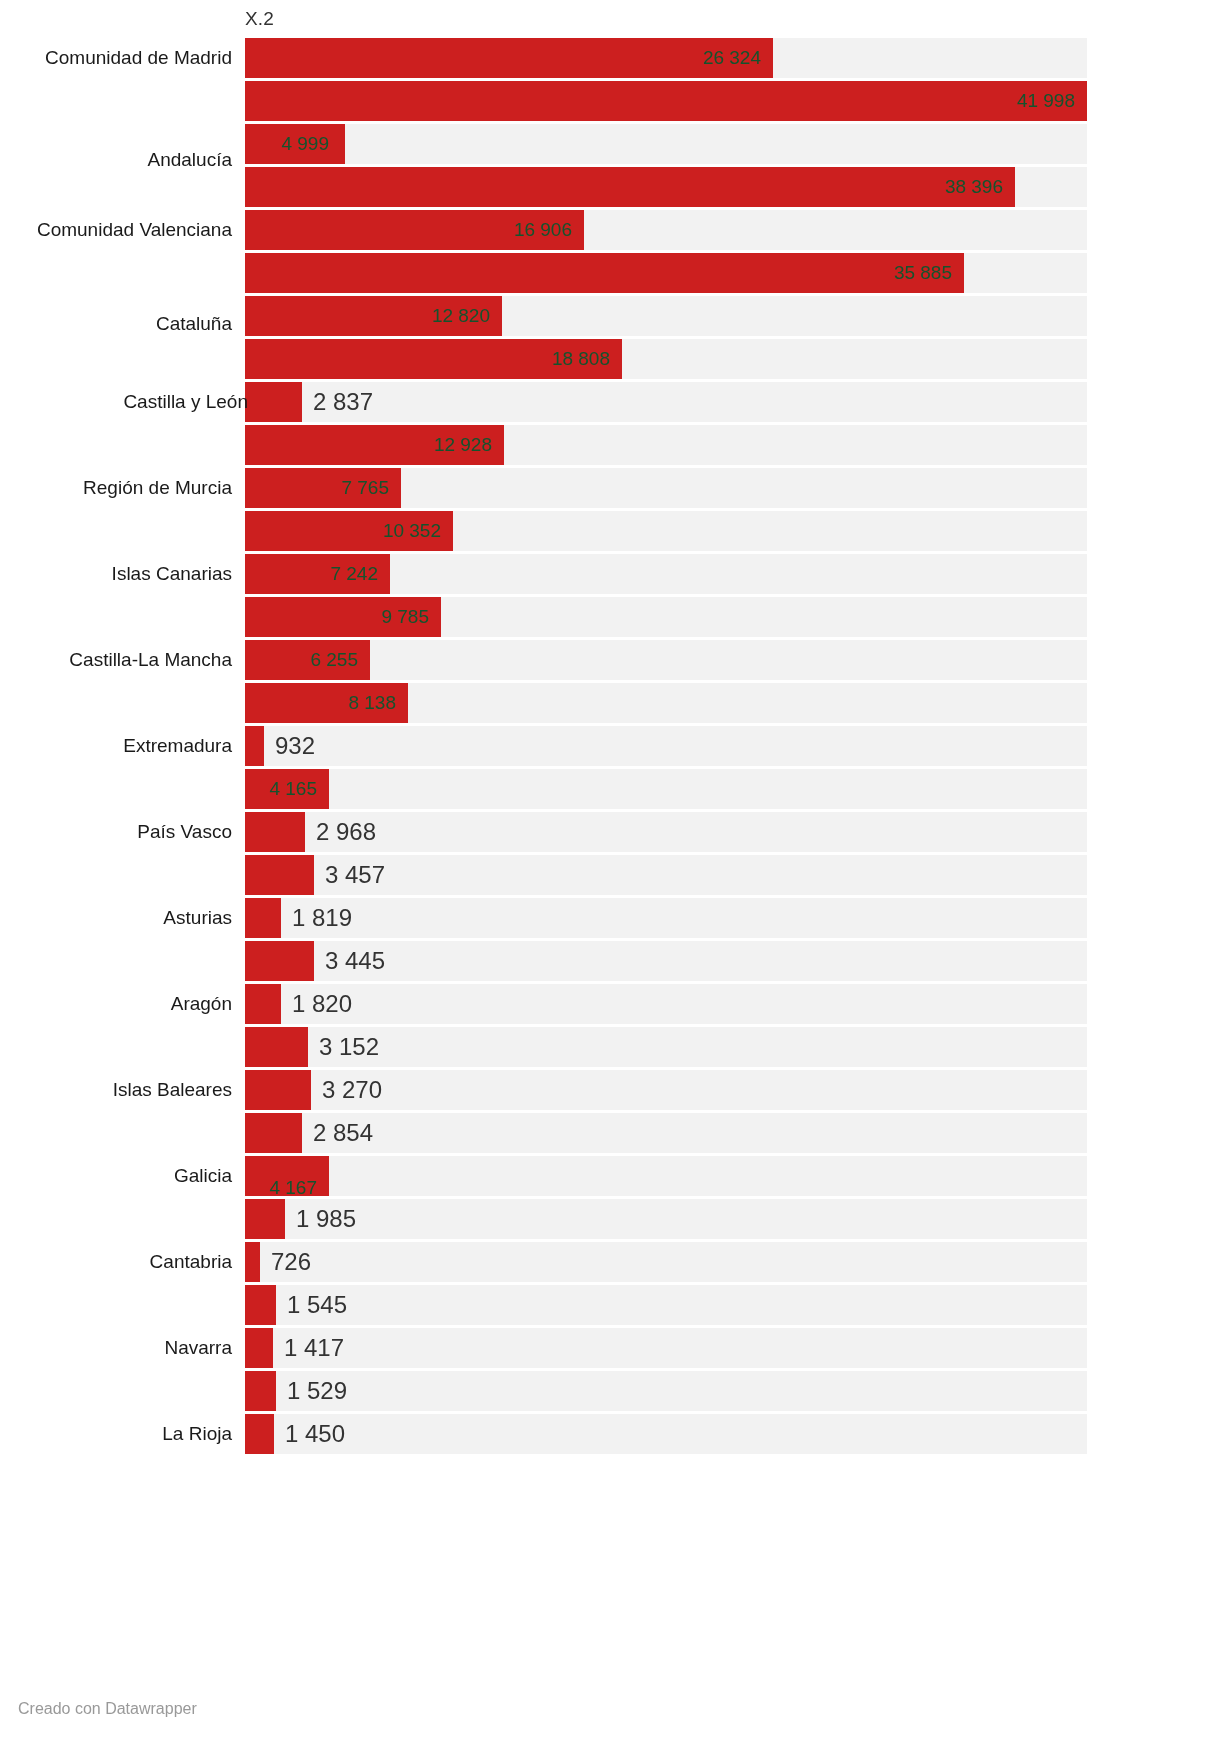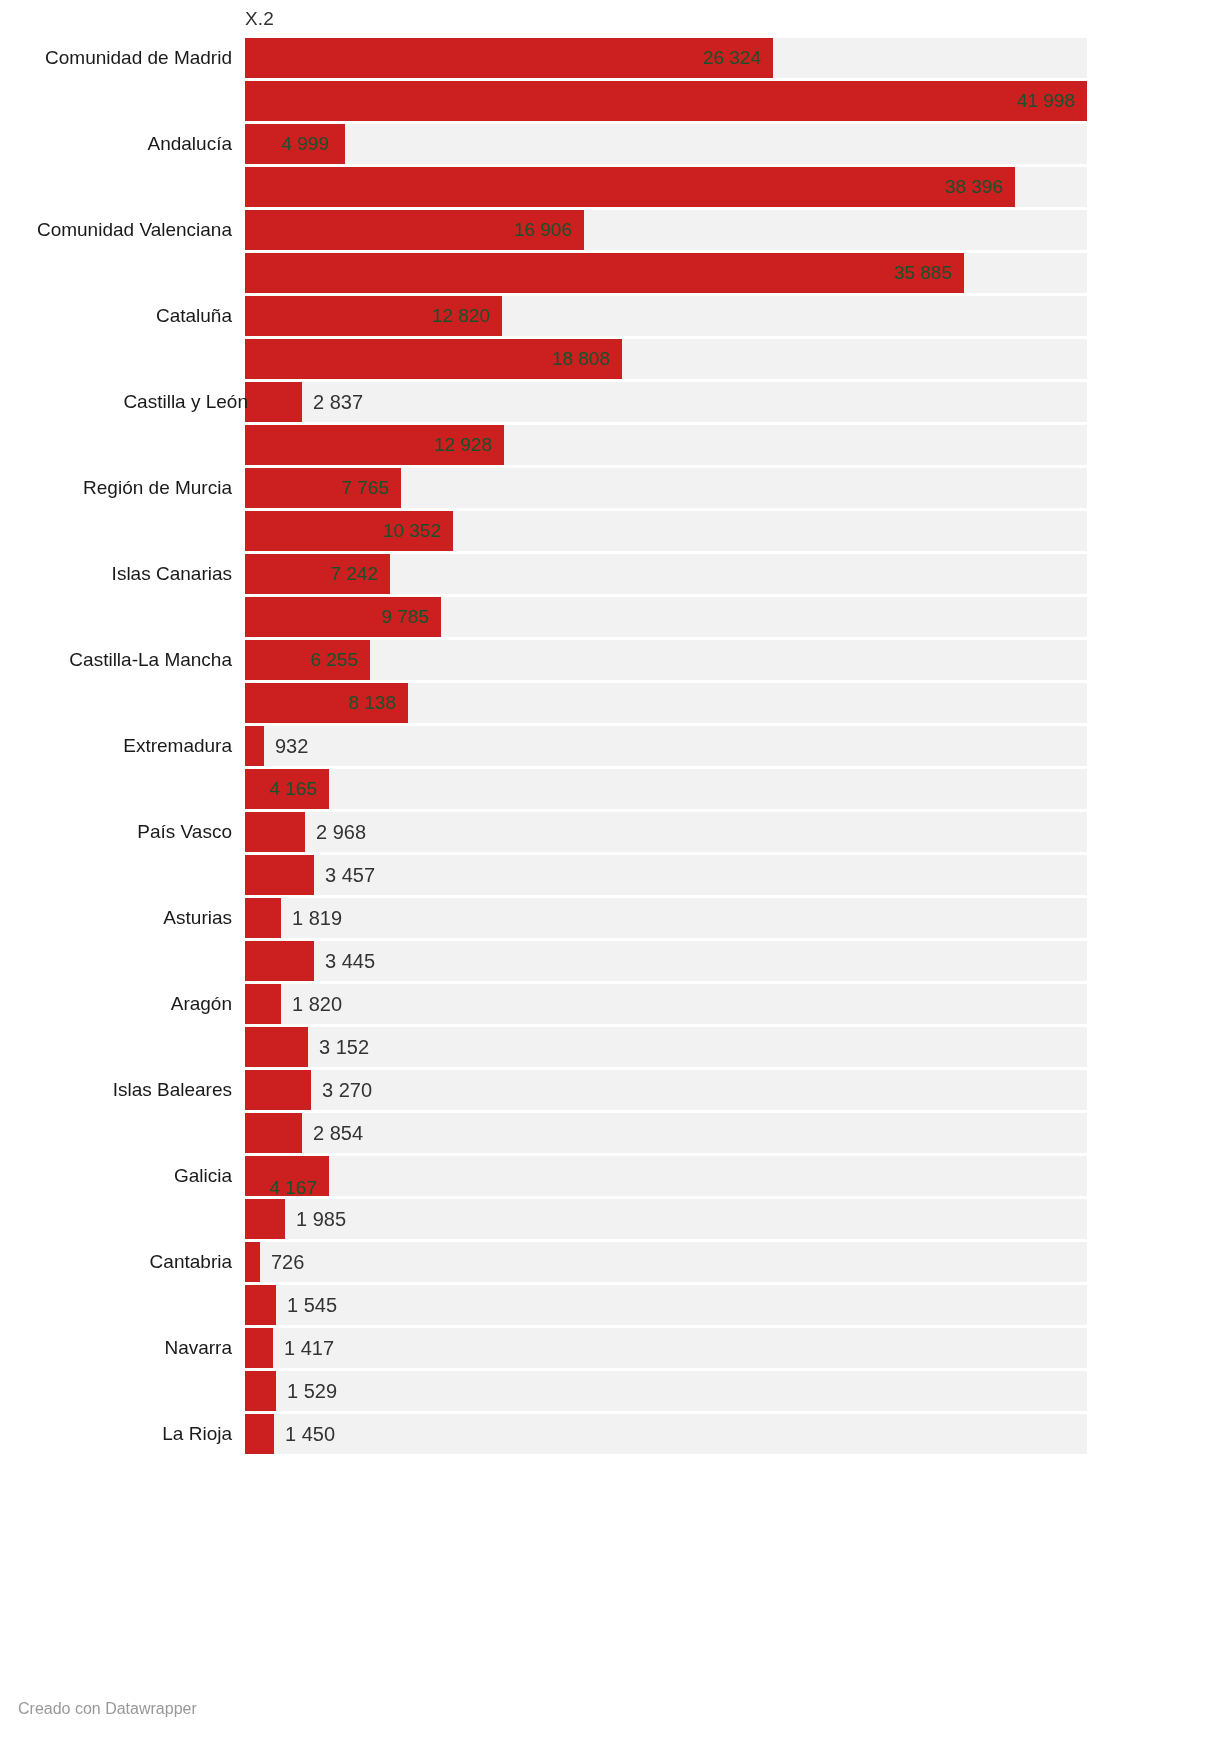--- a/index.html
+++ b/index.html
@@ -33,21 +33,21 @@
     background:#cc1f1f;
   }
   .row .val-in{
     position:absolute;top:0;height:40px;line-height:40px;
     color:#14532d;font-size:19px;text-align:right;
     padding-right:12px;box-sizing:border-box;
     white-space:nowrap;
   }
   .row .val-out{
     position:absolute;top:0;height:40px;line-height:40px;
-    color:#333333;font-size:20px;
+    color:#333333;font-size:24px;
     padding-left:11px;white-space:nowrap;
   }
   .cat-label{
     position:absolute;left:0;width:232px;
     text-align:right;font-size:19px;color:#1a1a1a;
     white-space:nowrap;line-height:40px;height:40px;
   }
 
   
   .footer{
@@ -74,21 +74,21 @@
           <div class="track"></div>
           <div class="bar" style="width: 842px;"></div>
           <div class="val-in" style="left: 245px; width: 842px;">41 998</div>
         </div>
       </div>
       <div class="group">
         <div class="row">
           <div class="track"></div>
           <div class="bar" style="width: 100px;"></div>
           <div class="val-in" style="left: 241px; width: 100px;">4 999</div>
-          <div class="cat-label" style="top: 0px;">Andalucía</div>
+          <div class="cat-label" style="top: 16px;">Andalucía</div>
         </div>
         <div class="row">
           <div class="track"></div>
           <div class="bar" style="width: 770px;"></div>
           <div class="val-in" style="left: 245px; width: 770px;">38 396</div>
         </div>
       </div>
       <div class="group">
         <div class="row">
           <div class="track"></div>
@@ -100,21 +100,21 @@
           <div class="track"></div>
           <div class="bar" style="width: 719px;"></div>
           <div class="val-in" style="left: 245px; width: 719px;">35 885</div>
         </div>
       </div>
       <div class="group">
         <div class="row">
           <div class="track"></div>
           <div class="bar" style="width: 257px;"></div>
           <div class="val-in" style="left: 245px; width: 257px;">12 820</div>
-          <div class="cat-label" style="top: 0px;">Cataluña</div>
+          <div class="cat-label" style="top: 8px;">Cataluña</div>
         </div>
         <div class="row">
           <div class="track"></div>
           <div class="bar" style="width: 377px;"></div>
           <div class="val-in" style="left: 245px; width: 377px;">18 808</div>
         </div>
       </div>
       <div class="group">
         <div class="row">
           <div class="track"></div>

